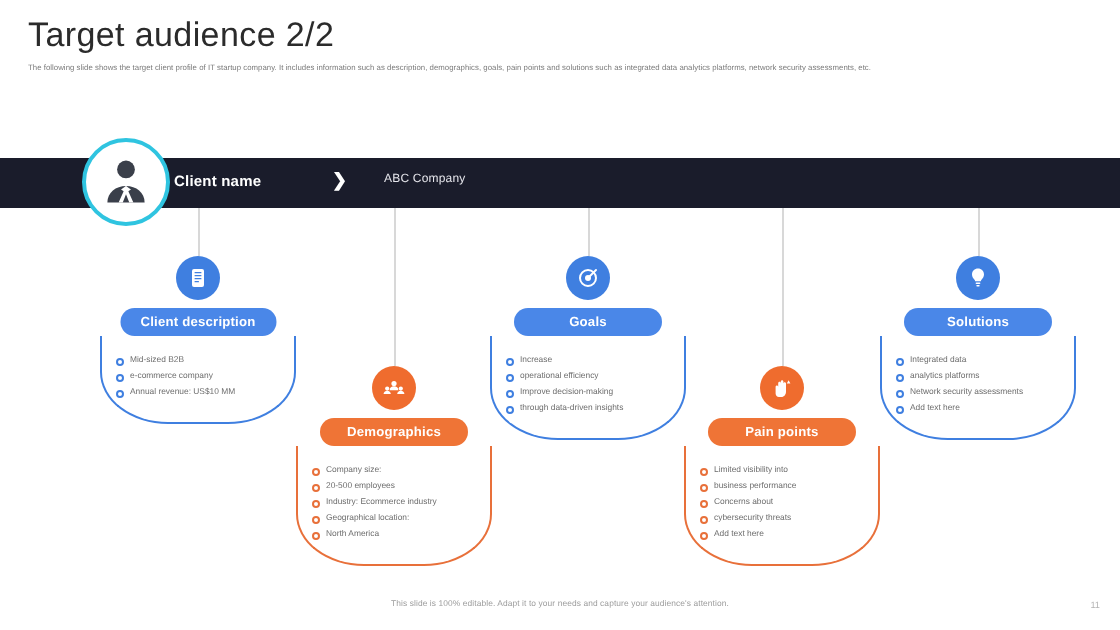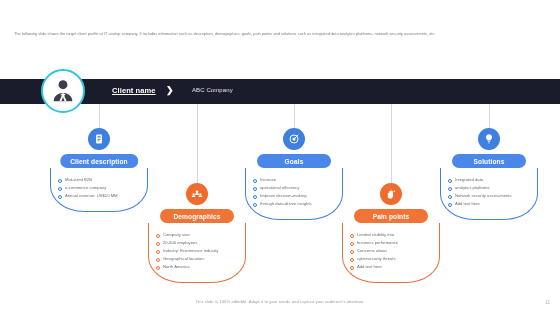--- a/index.html
+++ b/index.html
@@ -37,27 +37,26 @@
   
   .darkbar {
     position: absolute;
     left: 0; top: 79px;
     width: 560px; height: 25px;
     background: #1a1c2b;
     z-index: 3;
   }
   .client-label {
     position: absolute;
-    left: 112px; top: 86px;
+    left: 87px; top: 86px;
     font-size: 7.5px;
     font-weight: 700;
     color: #ffffff;
     letter-spacing: 0.1px;
     z-index: 5;
-    text-decoration: underline;
   }
   .chevron {
     position: absolute;
     left: 166px; top: 85px;
     font-size: 9px;
     font-weight: 700;
     color: #ffffff;
     z-index: 5;
   }
   .client-value {
@@ -172,20 +171,21 @@
     right: 10px; top: 300px;
     font-size: 4.6px;
     color: #b4b4b4;
   }
 </style>
 </head>
 <body>
 
 <div class="slide">
 
+  <div class="title">Target audience 2/2</div>
   <div class="subtitle">The following slide shows the target client profile of IT startup company. It includes information such as description, demographics, goals, pain points and solutions such as integrated data analytics platforms, network security assessments, etc.</div>
 
   <div class="vline" style="left:99px; top:104px; height:24px;"></div>
   <div class="vline" style="left:197px; top:104px; height:79px;"></div>
   <div class="vline" style="left:294px; top:104px; height:24px;"></div>
   <div class="vline" style="left:391px; top:104px; height:79px;"></div>
   <div class="vline" style="left:489px; top:104px; height:24px;"></div>
 
   <div class="darkbar"></div>
   <div class="avatar">

